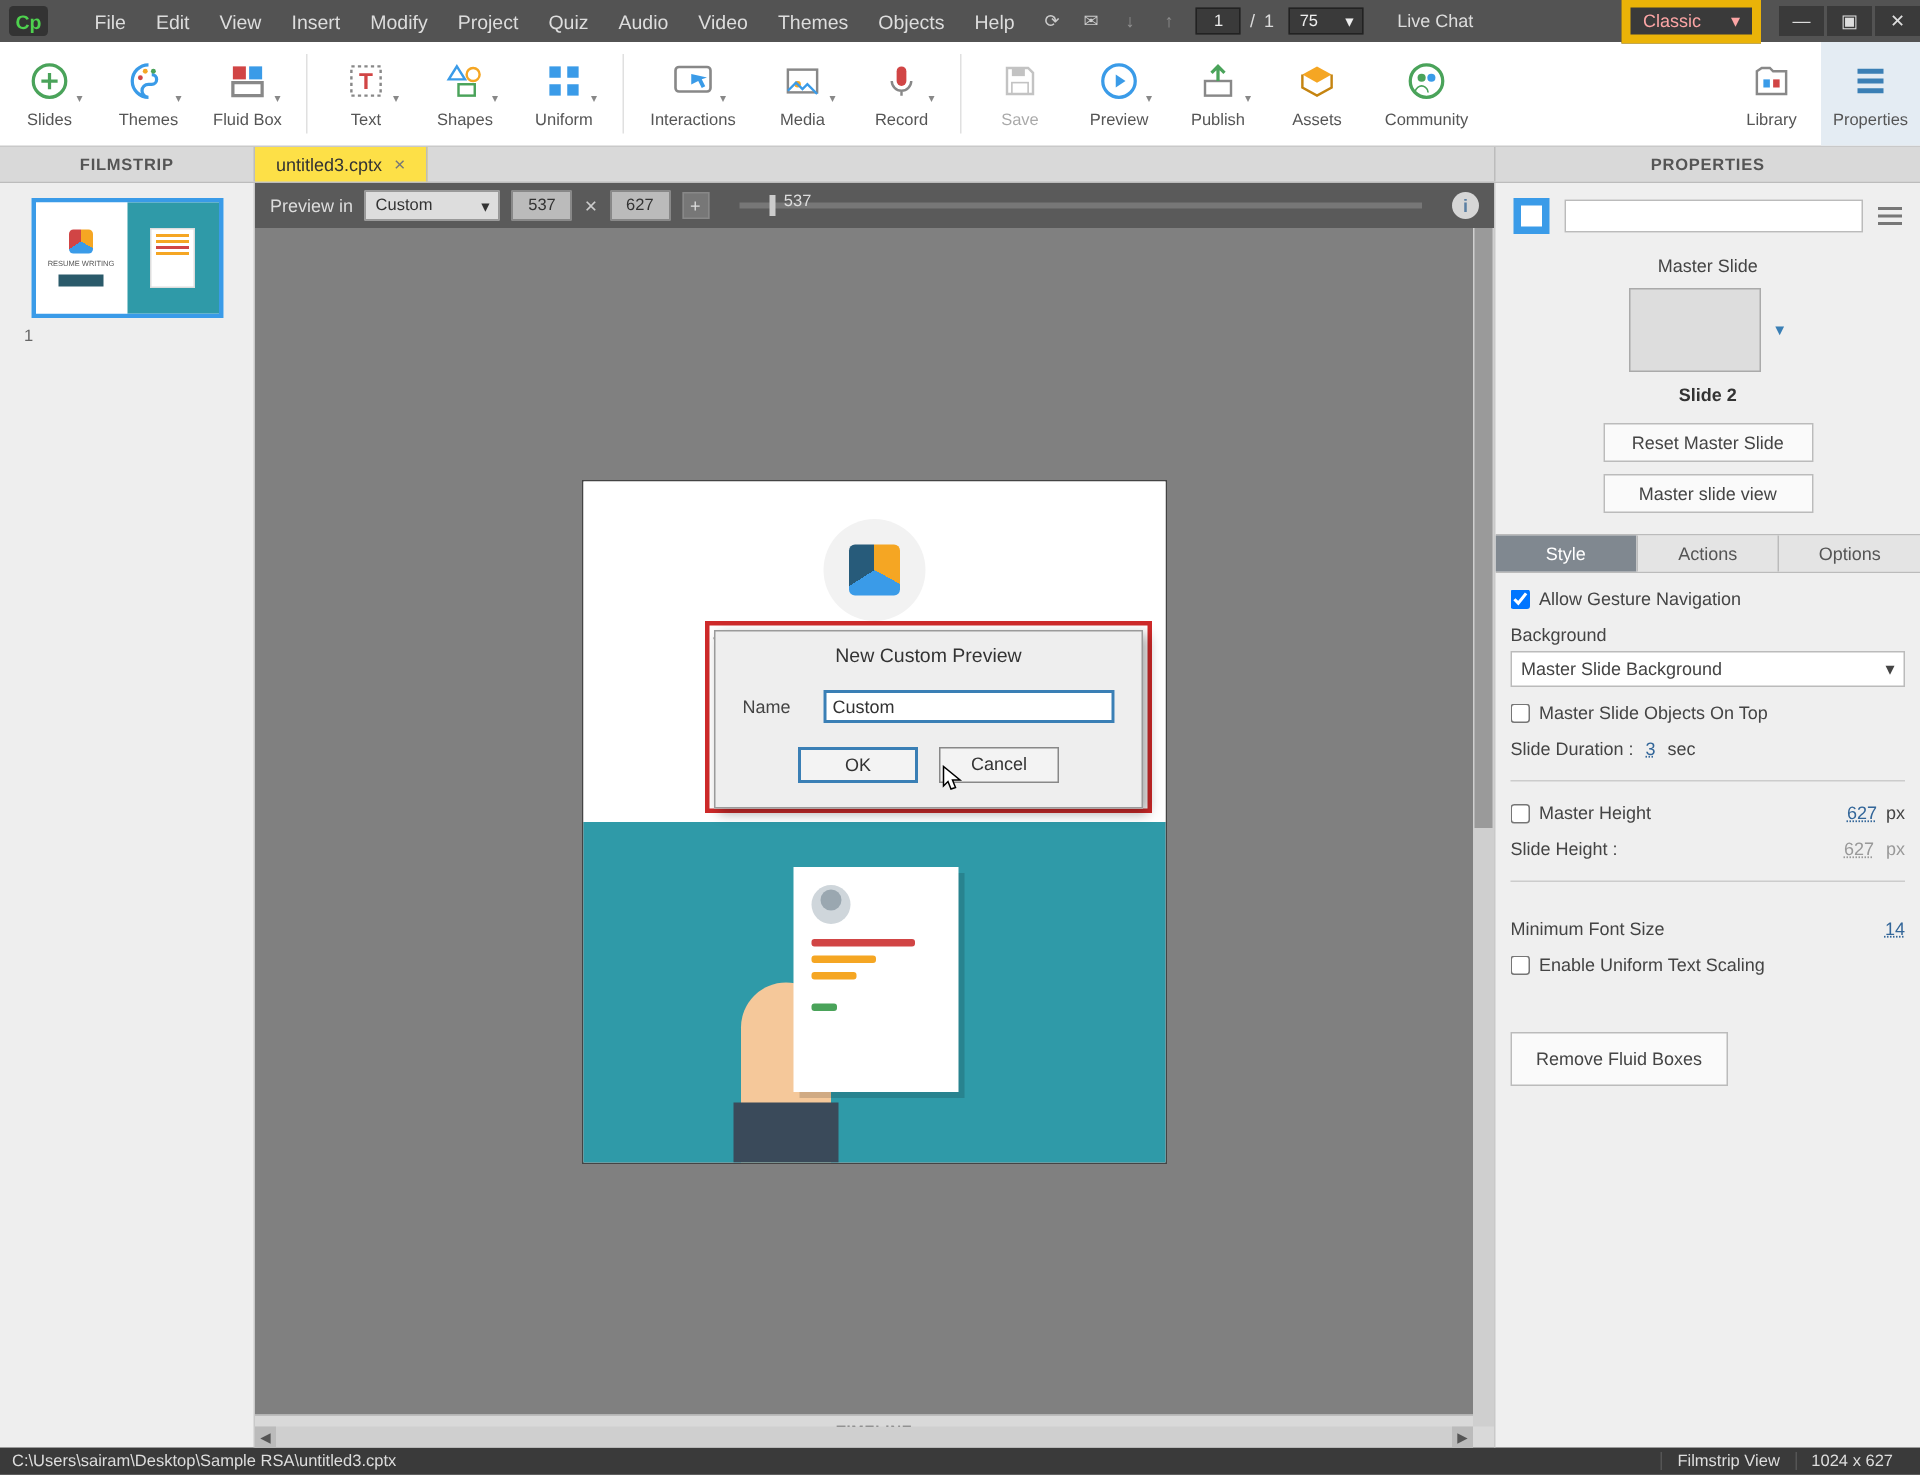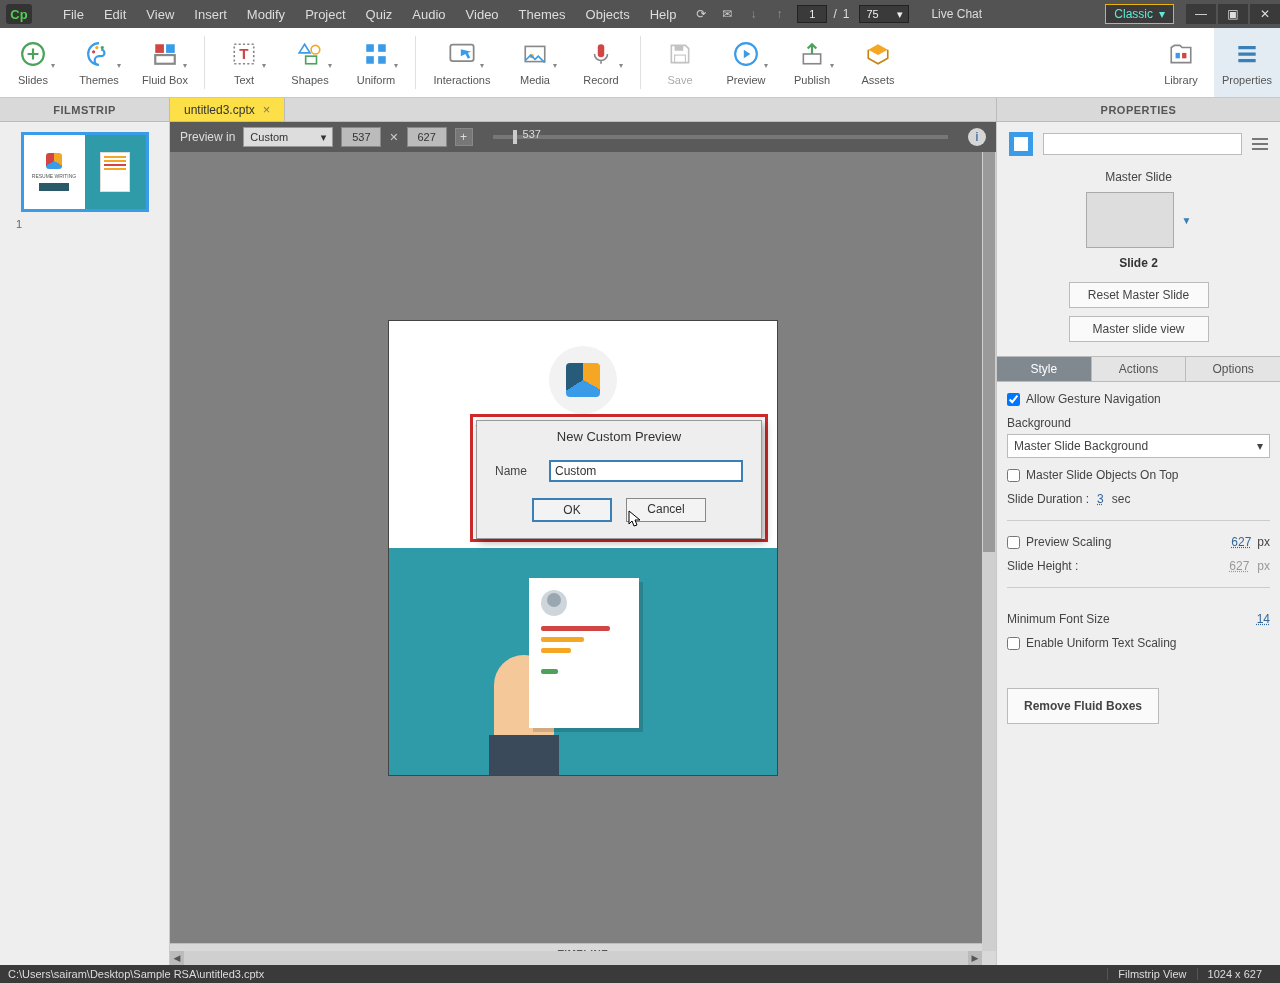--- a/index.html
+++ b/index.html
@@ -10,21 +10,21 @@
 .app-logo { width: 26px; height: 20px; margin-left: 6px; margin-right: 22px; display: flex; align-items: center; justify-content: center; background: #333; border-radius: 3px; color: #4ed14e; font-weight: bold; font-size: 13px; }
 .menubar { display: flex; gap: 2px; }
 .menubar .mitem { padding: 4px 9px; cursor: pointer; font-size: 13px; }
 .title-spacer { flex: 1; }
 .title-icons { display: flex; align-items: center; gap: 10px; padding: 0 8px; }
 .title-icons .ticon { width: 16px; height: 16px; display:flex; align-items:center; justify-content:center; color:#ccc; }
 .page-ind { display:flex; align-items:center; gap:6px; }
 .page-ind input { width:30px; height:18px; background:#3a3a3a; border:1px solid #222; color:#eee; text-align:center; font-size:11px; }
 .zoom-ind { width:50px; height:18px; background:#3a3a3a; border:1px solid #222; color:#eee; display:flex; align-items:center; padding:0 6px; font-size:11px; justify-content:space-between; }
 .livechat { padding: 0 14px; color:#ddd; }
-.workspace-dd { background:#3a3a3a; padding:2px 8px; color:#5eead4; border:1px solid #eab308; display:flex; align-items:center; gap:6px; font-size:12px; }
+.workspace-dd { background:#3a3a3a; padding:2px 8px; color:#fca5a5; border:6px solid #eab308; display:flex; align-items:center; gap:20px; font-size:12px; }
 .win-controls { display:flex; margin-left:10px; }
 .win-controls .wc { width: 30px; height: 20px; display:flex; align-items:center; justify-content:center; color:#ddd; background:#3a3a3a; margin-left:2px; cursor:pointer; }
 
 
 .ribbon { height: 70px; background: #fff; border-bottom: 1px solid #c9c9c9; display:flex; align-items:stretch; }
 .ribbon-item { width: 66px; display:flex; flex-direction:column; align-items:center; justify-content:center; cursor:pointer; }
 .ribbon-item.wide { width: 80px; }
 .ribbon-item .ricon { width: 28px; height: 28px; display:flex; align-items:center; justify-content:center; color:#3f9ccf; font-size:20px; position:relative; }
 .ribbon-item .dd { position:absolute; right:-8px; bottom:-2px; font-size:8px; color:#888; }
 .ribbon-item .rlabel { font-size: 11px; color:#555; margin-top: 6px; }
@@ -113,21 +113,21 @@
 .prop-tabs .pt + .pt { border-left:1px solid #bbb; }
 .prop-body { padding: 10px 10px; display:flex; flex-direction:column; gap:10px; font-size:12px; color:#444; }
 .chk { display:flex; align-items:center; gap:6px; }
 .chk input { width:13px; height:13px; }
 .field-row { display:flex; align-items:center; gap:8px; }
 .field-row .flabel { flex: 0 0 auto; }
 .select-full { width:100%; height:24px; border:1px solid #bbb; background:#fff; padding:0 6px; display:flex; align-items:center; justify-content:space-between; font-size:12px; }
 .sep { height:1px; background:#ccc; margin: 4px 0; }
 .linkval { color:#336699; text-decoration: underline dotted; }
 .muted { color:#999; }
-.remove-btn { border:1px solid #bbb; background:#fafafa; padding: 10px 16px; font-size:12px; color:#444; width: fit-content; cursor:pointer;font-weight:bold; }
+.remove-btn { border:1px solid #bbb; background:#fafafa; padding: 10px 16px; font-size:12px; color:#444; width: fit-content; cursor:pointer; }
 
 
 .statusbar { height: 18px; background:#3a3a3a; color:#ddd; font-size:11px; display:flex; align-items:center; padding: 0 8px; }
 .statusbar .sb-spacer { flex:1; }
 .statusbar .sb-cell { padding: 0 10px; border-left:1px solid #555; }
 
 
 .dialog-outline { position:absolute; border: 3px solid #ce2a2a; background:transparent; pointer-events:none; }
 .dialog { position:absolute; background:#eeeeee; border:1px solid #9a9a9a; box-shadow: 3px 3px 8px rgba(0,0,0,0.35); display:flex; flex-direction:column; }
 .dialog-title { text-align:center; padding: 8px 0; font-size:13px; color:#333; }
@@ -321,20 +321,31 @@
   </div>
   <div class="ribbon-item">
     <div class="ricon">
         <svg viewBox="0 0 24 24" width="26" height="26">
           <path d="M3 8l9-5 9 5-9 5z" fill="#f5a623"></path>
           <path d="M3 8v8l9 5 9-5V8" fill="none" stroke="#c58410" stroke-width="1.5"></path>
         </svg>
       </div>
     <div class="rlabel">Assets</div>
   </div>
+  <div class="ribbon-item wide">
+    <div class="ricon">
+        <svg viewBox="0 0 24 24" width="26" height="26">
+          <circle cx="12" cy="12" r="10" fill="none" stroke="#4aa35a" stroke-width="2"></circle>
+          <circle cx="9" cy="10" r="2.5" fill="#4aa35a"></circle>
+          <circle cx="15" cy="10" r="2.5" fill="#3a9be8"></circle>
+          <path d="M5 19c0-3 3-4 4-4s4 1 4 4" fill="none" stroke="#4aa35a"></path>
+        </svg>
+      </div>
+    <div class="rlabel">Community</div>
+  </div>
   <div class="ribbon-spacer"></div>
   <div class="ribbon-item">
     <div class="ricon">
         <svg viewBox="0 0 24 24" width="26" height="26">
           <path d="M3 6l3-2h5l2 2h8v14H3z" fill="none" stroke="#888" stroke-width="1.5"></path>
           <rect x="7" y="11" width="4" height="5" fill="#3a9be8"></rect>
           <rect x="13" y="11" width="4" height="5" fill="#d14545"></rect>
         </svg>
       </div>
     <div class="rlabel">Library</div>
@@ -496,21 +507,21 @@
         <span>Master Slide Objects On Top</span>
       </label>
       <div class="field-row">
         <span class="flabel">Slide Duration :</span>
         <span class="linkval">3</span>
         <span>sec</span>
       </div>
       <div class="sep"></div>
       <label class="chk">
         <input type="checkbox" style="">
-        <span>Preview Scaling</span>
+        <span>Master Height</span>
         <span style="flex:1"></span>
         <span class="linkval">627</span>
         <span>px</span>
       </label>
       <div class="field-row">
         <span class="flabel">Slide Height :</span>
         <span style="flex:1"></span>
         <span class="muted" style="text-decoration:underline dotted">627</span>
         <span class="muted">px</span>
       </div>

